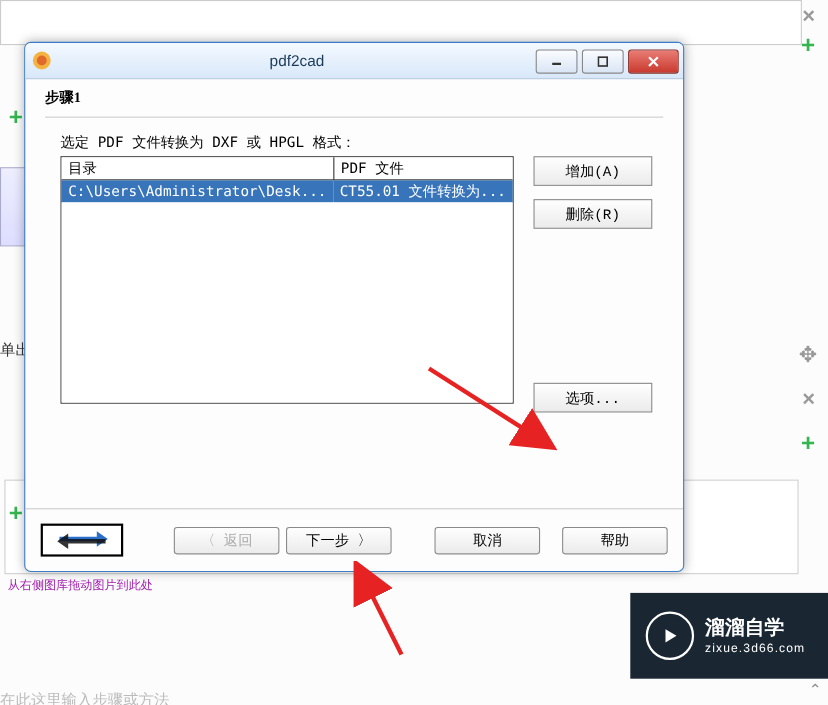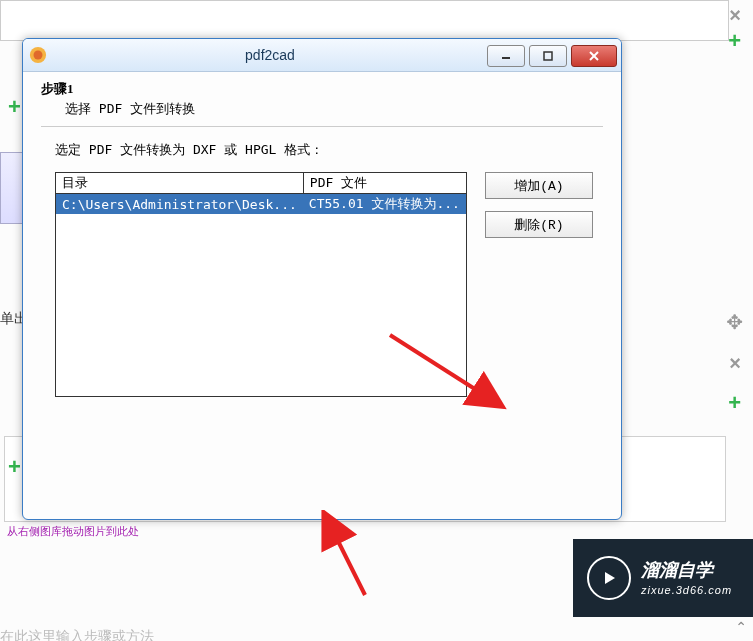--- a/index.html
+++ b/index.html
@@ -173,21 +173,21 @@
 }
 
 .hr {
   border: none;
   border-top: 1px solid #ccc;
   margin: 8px 0 14px 0;
 }
 
 .instruction {
   margin-left: 14px;
-  margin-bottom: 13px;
+  margin-bottom: 3px;
 }
 
 .content-row {
   display: flex;
   align-items: flex-start;
 }
 
 .file-table {
   margin-left: 14px;
   width: 408px;
@@ -309,21 +309,20 @@
   display: flex;
   align-items: center;
   justify-content: center;
   margin-right: 10px;
 }
 
 .wm-text {
   display: flex;
   flex-direction: column;
   line-height: 1.3;
-  font-style: italic;
 }
 
 .wm-text .cn {
   font-size: 18px;
   font-weight: bold;
 }
 
 .wm-text .en {
   font-size: 11px;
   font-family: Arial;
@@ -387,21 +386,20 @@
     <div class="win-btn close">
       <svg width="12" height="12">
         <line x1="2" y1="2" x2="10" y2="10" stroke="#fff" stroke-width="2"></line>
         <line x1="10" y1="2" x2="2" y2="10" stroke="#fff" stroke-width="2"></line>
       </svg>
     </div>
   </div>
 
   <div class="dialog-body">
     <div class="step-title">步骤1</div>
-    <div class="step-sub">选择 PDF 文件到转换</div>
     <hr class="hr">
     <div class="instruction">选定 PDF 文件转换为 DXF 或 HPGL 格式：</div>
 
     <div class="content-row">
       <table class="file-table" cellspacing="0">
         <colgroup>
             <col style="width:60%">
             <col style="width:40%">
           </colgroup>
         <thead>
@@ -418,24 +416,39 @@
           <tr class="empty">
               <td colspan="2"></td>
             </tr>
         </tbody>
       </table>
 
       <div class="side-btns">
         <button class="std-btn">增加(A)</button>
         <button class="std-btn">删除(R)</button>
         <div style="height:116px"></div>
+        <button class="std-btn">选项...</button>
       </div>
     </div>
   </div>
 
+  <div class="button-bar">
+    <div class="logo-btn">
+      <svg width="50" height="20" viewBox="0 0 50 20">
+        <path d="M4 7 L38 7 L38 2 L48 9 L38 16 L38 11 L4 11 Z" fill="#2a6fc9"></path>
+        <path d="M46 13 L12 13 L12 18 L2 11 L12 4 L12 9 L46 9 Z" fill="#111" opacity="0.85"></path>
+      </svg>
+    </div>
+    <button class="nav-btn disabled">〈 返回</button>
+    <button class="nav-btn">下一步 〉</button>
+    <div style="width:28px"></div>
+    <button class="nav-btn">取消</button>
+    <div style="width:8px"></div>
+    <button class="nav-btn">帮助</button>
+  </div>
 </div>
 
 <svg class="arrow" style="left:380px;top:330px;" width="140" height="90">
   <defs>
     <marker id="ah1" markerWidth="10" markerHeight="10" refX="8" refY="5" orient="auto">
       <path d="M0,0 L10,5 L0,10 Z" fill="#e62222"></path>
     </marker>
   </defs>
   <line x1="10" y1="5" x2="120" y2="75" stroke="#e62222" stroke-width="4" marker-end="url(#ah1)"></line>
 </svg>

